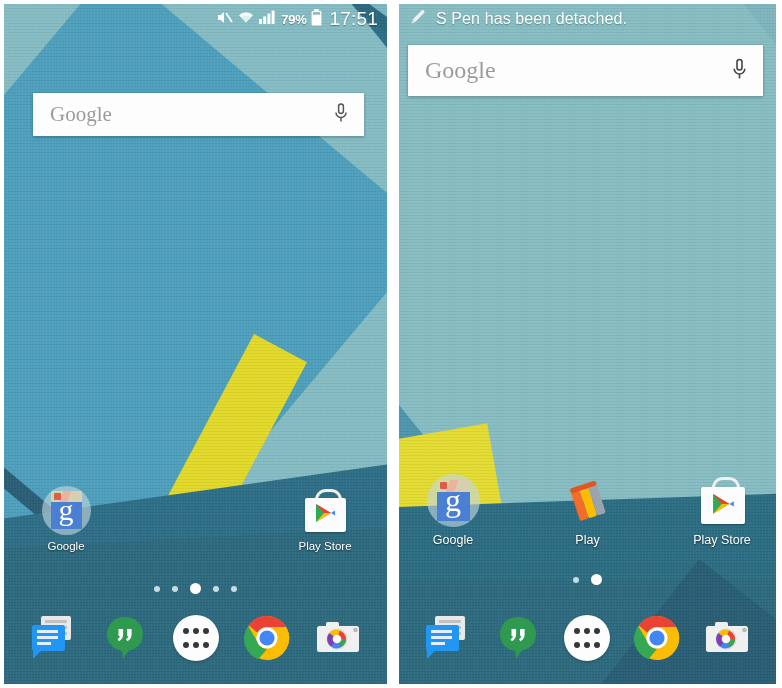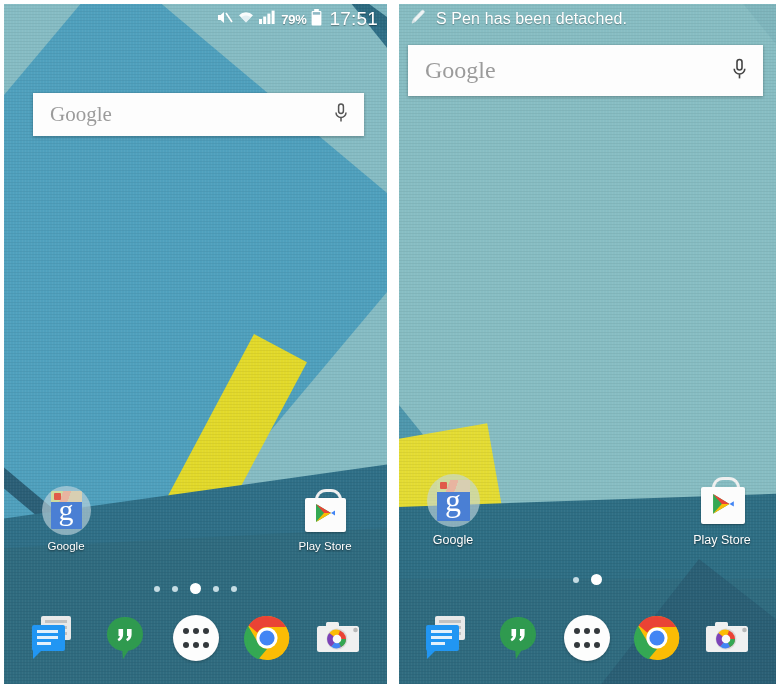--- a/index.html
+++ b/index.html
@@ -359,20 +359,33 @@
       <div class="approw">
         <div class="app">
           <div class="app-ico ic-gfolder">
             <div class="gf-card" style="left:10px;top:6px;width:33px;height:41px;"></div>
             <div class="gf-photo" style="left:10px;top:6px;width:33px;height:12px;"></div>
             <div class="gf-g" style="left:10px;top:5px;width:33px;height:43px;line-height:43px;font-size:32px;">g</div>
           </div>
           <div class="app-lbl">Google</div>
         </div>
         <div class="app">
+          <div class="app-ico ic-play">
+            <svg width="53" height="53" viewBox="0 0 53 53">
+              <g transform="rotate(-18 26 26)">
+                <rect x="13" y="10" width="9" height="34" rx="2" fill="#f26c2a"></rect>
+                <rect x="22" y="10" width="9" height="34" rx="2" fill="#fbbc05"></rect>
+                <rect x="31" y="10" width="9" height="34" rx="2" fill="#9aa4ad"></rect>
+                <rect x="13" y="10" width="27" height="5" rx="2" fill="#e05524"></rect>
+              </g>
+            </svg>
+          </div>
+          <div class="app-lbl">Play</div>
+        </div>
+        <div class="app">
           <div class="app-ico ic-playstore">
             <div class="ps-handle" style="left:16px;top:3px;width:22px;"></div>
             <div class="ps-bag" style="left:5px;top:13px;width:44px;height:37px;"></div>
             <svg width="24" height="24" viewBox="0 0 22 22" style="position:absolute;left:16px;top:19px;">
               <path d="M1 1 L16 10 L1 19 Z" fill="#34a853"></path>
               <path d="M1 1 L16 10 L9 10 Z" fill="#ea4335"></path>
               <path d="M1 19 L16 10 L9 10 Z" fill="#fbbc05"></path>
               <path d="M16 10 L20 7.6 L20 12.4 Z" fill="#4285f4"></path>
             </svg>
           </div>

